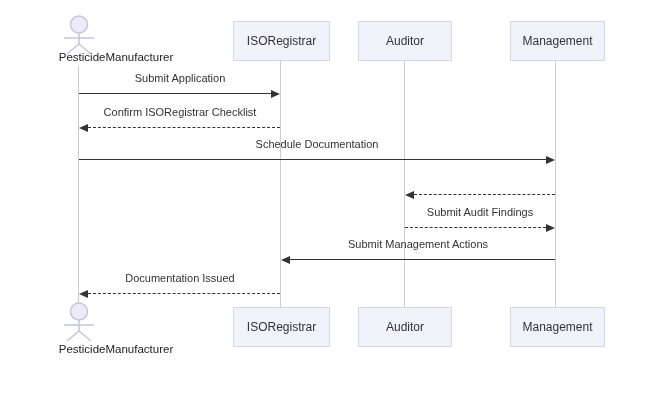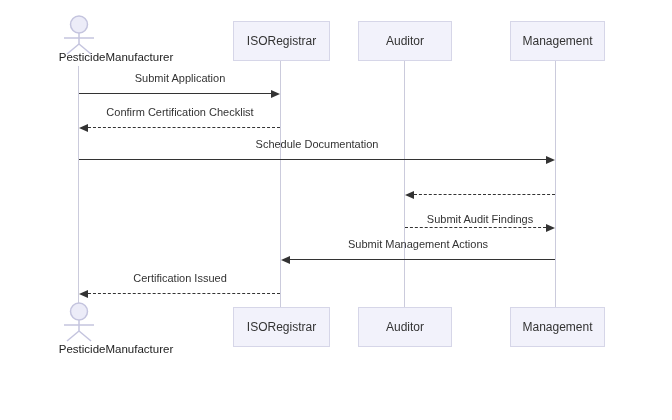--- a/index.html
+++ b/index.html
@@ -89,50 +89,50 @@
     <span>Management</span>
   </div>
 
   <div class="msg">
     <div class="msg-label" style="left:180px; top:72px">Submit Application</div>
     <div class="line solid" style="left:79px; top:93px; width:192px"></div>
     <div class="arrow-r" style="left:271px; top:90px"></div>
   </div>
 
   <div class="msg">
-    <div class="msg-label" style="left:180px; top:106px">Confirm Certification Checklist</div>
+    <div class="msg-label" style="left:180px; top:106px">Confirm ISORegistrar Checklist</div>
     <div class="arrow-l" style="left:79px; top:124px"></div>
     <div class="line dashed" style="left:88px; top:127px; width:192px"></div>
   </div>
 
   <div class="msg">
     <div class="msg-label" style="left:317px; top:138px">Schedule Documentation</div>
     <div class="line solid" style="left:79px; top:159px; width:467px"></div>
     <div class="arrow-r" style="left:546px; top:156px"></div>
   </div>
 
   <div class="msg">
     <div class="arrow-l" style="left:405px; top:191px"></div>
     <div class="line dashed" style="left:414px; top:194px; width:141px"></div>
   </div>
 
   <div class="msg">
-    <div class="msg-label" style="left:480px; top:213px">Submit Audit Findings</div>
+    <div class="msg-label" style="left:480px; top:206px">Submit Audit Findings</div>
     <div class="line dashed" style="left:405px; top:227px; width:141px"></div>
     <div class="arrow-r" style="left:546px; top:224px"></div>
   </div>
 
   <div class="msg">
     <div class="msg-label" style="left:418px; top:238px">Submit Management Actions</div>
     <div class="arrow-l" style="left:281px; top:256px"></div>
     <div class="line solid" style="left:290px; top:259px; width:265px"></div>
   </div>
 
   <div class="msg">
-    <div class="msg-label" style="left:180px; top:272px">Certification Issued</div>
+    <div class="msg-label" style="left:180px; top:272px">Documentation Issued</div>
     <div class="arrow-l" style="left:79px; top:290px"></div>
     <div class="line dashed" style="left:88px; top:293px; width:192px"></div>
   </div>
 
   <div class="pbox" style="left:233px; top:307px; width:97px">
     <span>ISORegistrar</span>
   </div>
   <div class="pbox" style="left:358px; top:307px; width:94px">
     <span>Auditor</span>
   </div>

